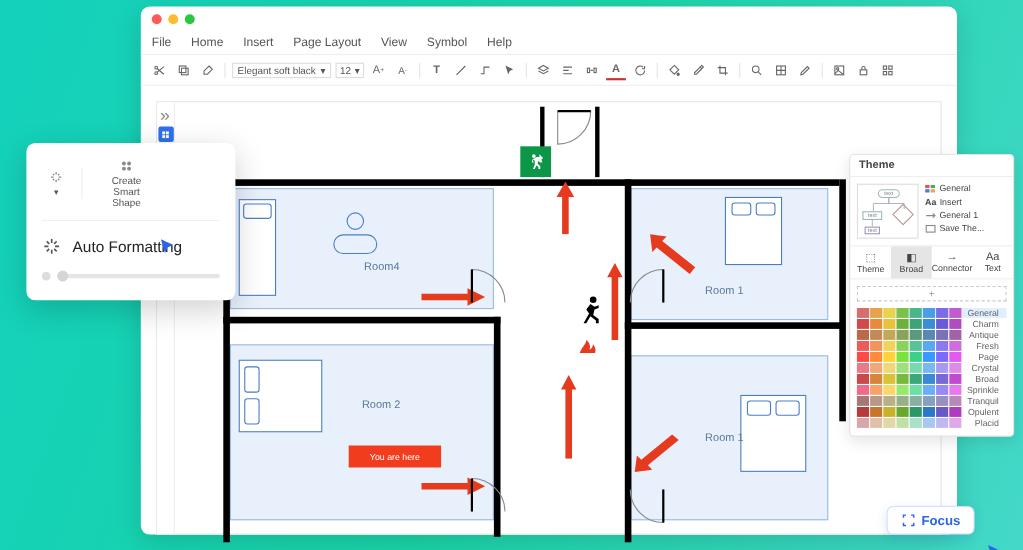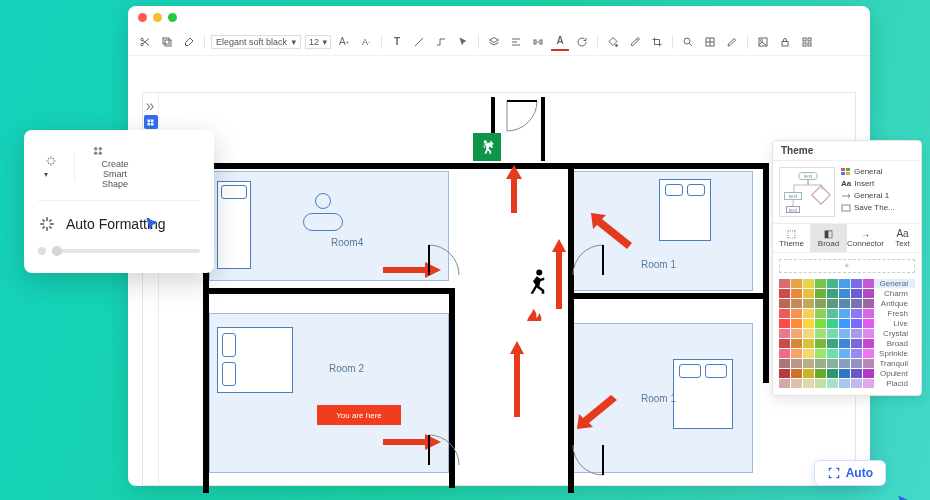--- a/index.html
+++ b/index.html
@@ -19,21 +19,21 @@
 .room{position:absolute;background:#e7f0fb;border:1px solid #9bbce0}
 .wall{position:absolute;background:#000}
 .rlabel{position:absolute;font-size:10px;color:#5c7899}
 .arrow{position:absolute}
 .bed{position:absolute;border:1.5px solid #4a7ec2;background:#fff}
 .pillow{position:absolute;border:1.2px solid #4a7ec2;border-radius:3px;background:#fff}
 
 
 .popup{position:absolute;left:24px;top:130px;width:190px;background:#fff;border-radius:8px;box-shadow:0 8px 28px rgba(0,0,0,.18);padding:12px 14px 18px}
 .popup-top{display:flex;align-items:center;gap:10px;border-bottom:1px solid #f0f0f0;padding-bottom:8px;margin-bottom:14px}
-.popup-btn{display:flex;flex-direction:column;align-items:flex-start;font-size:9px;color:#555;gap:2px;padding:2px 6px}
+.popup-btn{display:flex;flex-direction:column;align-items:center;font-size:9px;color:#555;gap:2px;padding:2px 6px}
 .popup-main{display:flex;align-items:center;gap:10px;font-size:14px;font-weight:500;color:#222}
 .slider-row{display:flex;align-items:center;gap:6px;margin-top:14px}
 .slider-dot{width:8px;height:8px;border-radius:50%;background:#ddd}
 .slider-track{flex:1;height:4px;background:#e5e5e5;border-radius:3px;position:relative}
 .slider-track::before{content:"";position:absolute;left:0;top:-3px;width:10px;height:10px;border-radius:50%;background:#d5d5d5}
 .cursor-blue{position:absolute;width:0;height:0}
 .cursor-blue svg{width:18px;height:18px}
 
 
 .theme-panel{position:absolute;right:8px;top:140px;width:150px;background:#fff;border:1px solid #e3e3e3;border-radius:4px;box-shadow:0 4px 14px rgba(0,0,0,.1);font-size:9px;color:#444}
@@ -64,20 +64,29 @@
 .youhere{position:absolute;background:#f13c1e;color:#fff;font-size:8px;display:flex;align-items:center;justify-content:center}
 </style>
 </head>
 <body>
 
 <div class="window">
   <div class="titlebar">
     <div class="tdot" style="background:#fc5b57"></div>
     <div class="tdot" style="background:#fdbb2e"></div>
     <div class="tdot" style="background:#28c840"></div>
+  </div>
+  <div class="menubar">
+    <span>File</span>
+    <span>Home</span>
+    <span>Insert</span>
+    <span>Page Layout</span>
+    <span>View</span>
+    <span>Symbol</span>
+    <span>Help</span>
   </div>
   <div class="toolbar">
     <div class="tbtn">
         <svg viewBox="0 0 24 24" fill="none" stroke="currentColor" stroke-width="2">
           <circle cx="6" cy="7" r="2.5"></circle>
           <circle cx="6" cy="17" r="2.5"></circle>
           <path d="M8 9l12 10M8 15l12-10"></path>
         </svg>
       </div>
     <div class="tbtn">
@@ -466,21 +475,21 @@
       </div>
       <div class="color-row">
         <div class="swatch" style="background: rgb(255, 74, 74);"></div>
         <div class="swatch" style="background: rgb(255, 138, 58);"></div>
         <div class="swatch" style="background: rgb(255, 210, 58);"></div>
         <div class="swatch" style="background: rgb(122, 226, 58);"></div>
         <div class="swatch" style="background: rgb(58, 210, 138);"></div>
         <div class="swatch" style="background: rgb(58, 152, 255);"></div>
         <div class="swatch" style="background: rgb(122, 106, 255);"></div>
         <div class="swatch" style="background: rgb(226, 90, 240);"></div>
-        <div class="color-label">Live</div>
+        <div class="color-label">Page</div>
       </div>
       <div class="color-row">
         <div class="swatch" style="background: rgb(232, 122, 138);"></div>
         <div class="swatch" style="background: rgb(240, 168, 122);"></div>
         <div class="swatch" style="background: rgb(240, 216, 122);"></div>
         <div class="swatch" style="background: rgb(160, 224, 122);"></div>
         <div class="swatch" style="background: rgb(122, 216, 176);"></div>
         <div class="swatch" style="background: rgb(122, 184, 240);"></div>
         <div class="swatch" style="background: rgb(168, 154, 240);"></div>
         <div class="swatch" style="background: rgb(224, 138, 232);"></div>
@@ -541,19 +550,19 @@
         <div class="swatch" style="background: rgb(224, 168, 232);"></div>
         <div class="color-label">Placid</div>
       </div>
     </div>
 </div>
 
 <div class="focus-btn">
   <svg width="14" height="14" viewBox="0 0 24 24" fill="none" stroke="#2a66e8" stroke-width="2.2">
       <path d="M4 8V4h4M16 4h4v4M20 16v4h-4M8 20H4v-4"></path>
     </svg>
-  <span>Auto</span>
+  <span>Focus</span>
 </div>
 <div class="cursor-blue" style="right:34px;bottom:6px;left:auto">
   <svg viewBox="0 0 24 24" width="20" height="20">
       <path d="M3 2l5 17 3-7 7-3z" fill="#2a66e8"></path>
     </svg>
 </div>
 
 </body></html>

